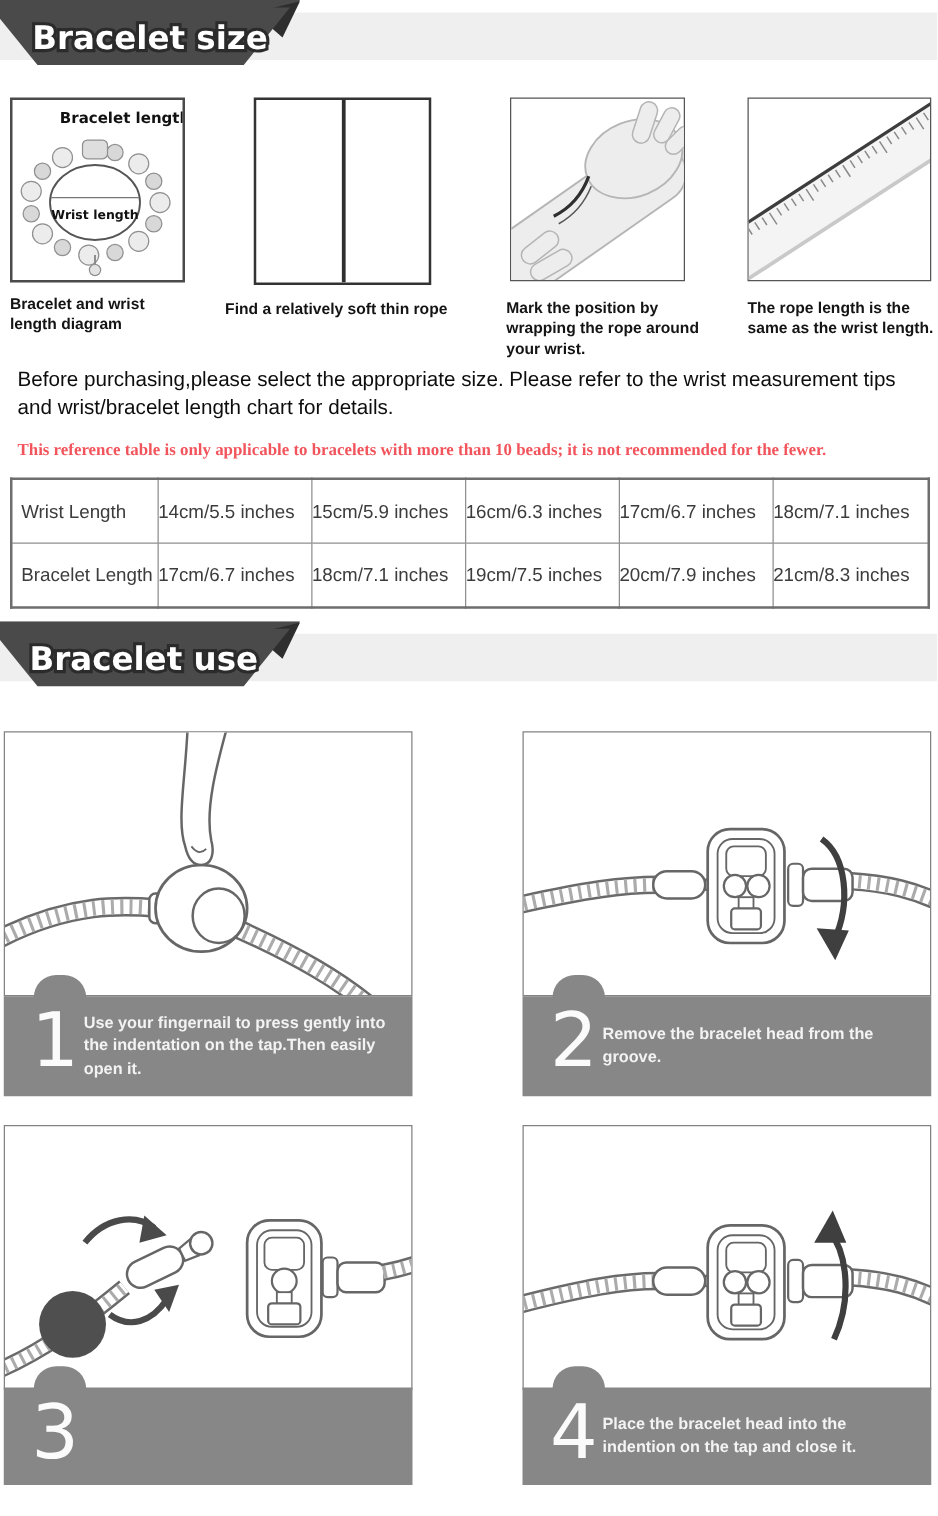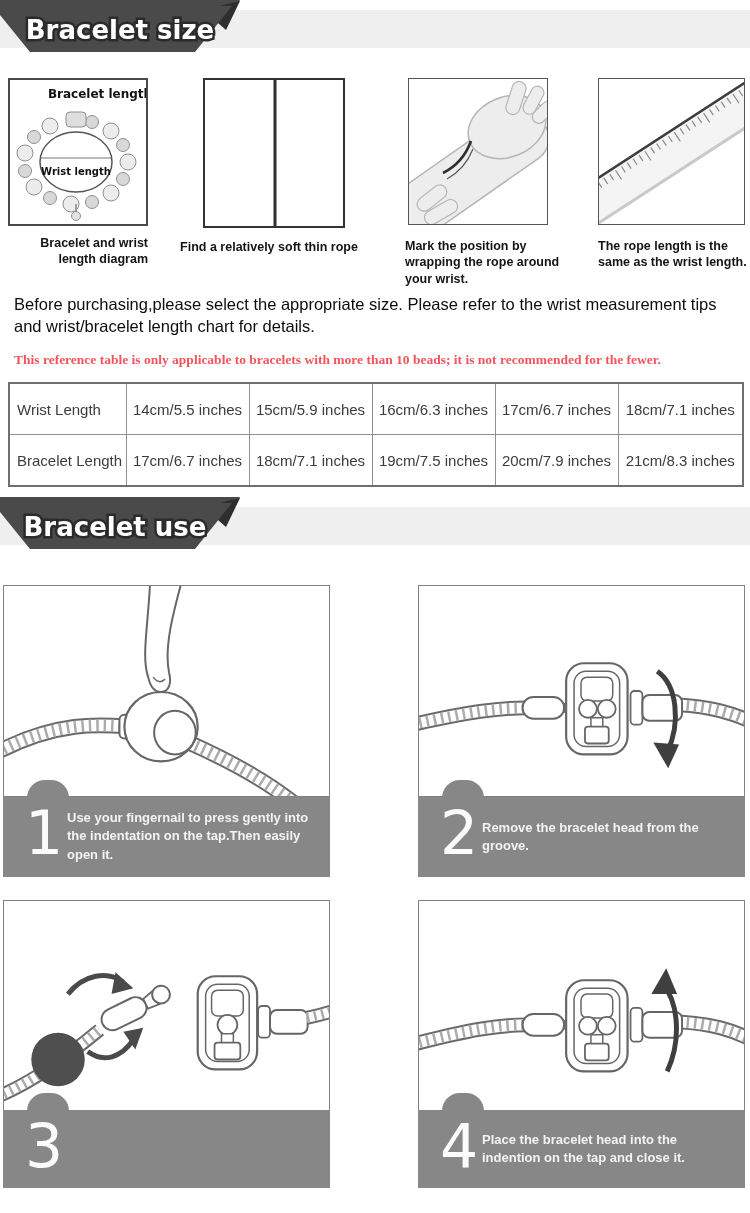--- a/index.html
+++ b/index.html
@@ -12,35 +12,35 @@
   .banner svg { display:block; }
 
   
   .mbox { position:absolute; top:78px; background:#fff; }
   .mbox svg { display:block; width:100%; height:100%; }
   .box1 { left:8px;  width:140px; height:148px; border:2px solid #4a4a4a; }
   .box2 { left:203px; width:142px; height:150px; border:2px solid #333; }
   .box3 { left:408px; width:140px; height:147px; border:1px solid #555; }
   .box4 { left:598px; width:147px; height:147px; border:1px solid #555; }
   .mcap { position:absolute; font-family:"Liberation Sans", sans-serif; font-weight:bold; font-size:12.5px; color:#141414; line-height:1.3; }
-  .cap1 { left:8px;  top:235px; width:140px; text-align:right; }
+  .cap1 { left:8px;  top:235px; width:140px; text-align:left; }
   .cap2 { left:169px; top:239px; width:200px; text-align:center; }
   .cap3 { left:405px; top:238px; width:165px; text-align:left; }
   .cap4 { left:598px; top:238px; width:160px; text-align:left; }
 
   .intro { position:absolute; left:14px; top:294px; width:726px;
            font-family:"Liberation Sans", sans-serif; font-weight:normal; font-size:16.5px;
            color:#0d0d0d; line-height:1.32; }
   .note  { position:absolute; left:14px; top:352px; width:732px;
            font-family:Liberation Serif, serif; font-weight:bold; font-size:13.5px; }
 
   table.size-table { position:absolute; left:8px; top:382px; width:734px; height:105px;
            border-collapse:collapse; table-layout:fixed;
            font-family:"Liberation Sans", sans-serif; font-size:15px; color:#3c3c3c; }
-  table.size-table td { border:1px solid #8f8f8f; text-align:center; }
+  table.size-table td { border:1px solid #8f8f8f; }
   table.size-table { border:2px solid #6e6e6e; }
   table.size-table td.lbl { text-align:left; padding-left:7px; }
 
   
   .panel { position:absolute; width:327px; height:212px; background:#fff; border:1px solid #828282; }
   .panel svg { display:block; width:100%; height:100%; }
   .p1 { left:3px;   top:585px; }
   .p2 { left:418px; top:585px; }
   .p3 { left:3px;   top:900px; }
   .p4 { left:418px; top:900px; }

